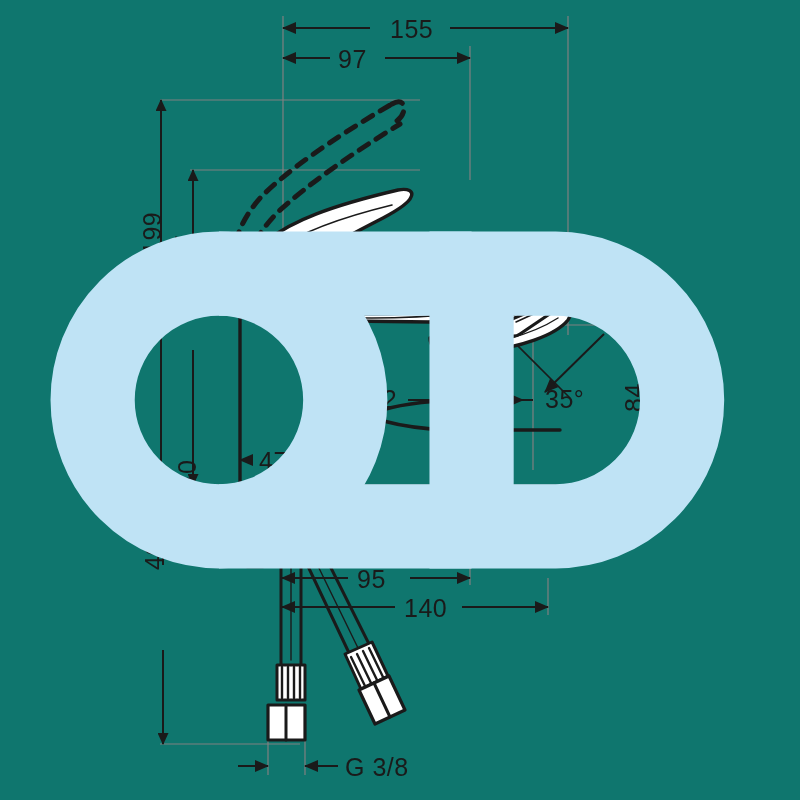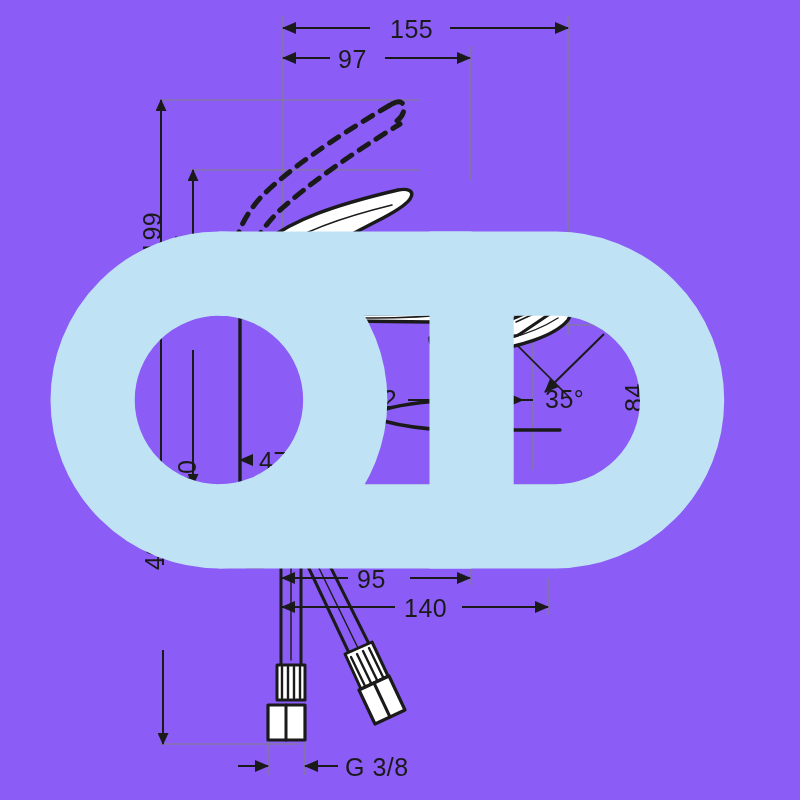--- a/index.html
+++ b/index.html
@@ -2,21 +2,21 @@
 <html><head>
 <meta charset="utf-8">
 <title>Faucet Technical Drawing</title>
 <style>
   html,body{margin:0;padding:0;background:#ffffff;}
   body{
     font-family:"Liberation Sans", sans-serif;
     width:800px;height:800px;overflow:hidden;
   }
   #stage{
-    position:relative;width:800px;height:800px;background:#8b5cf6;
+    position:relative;width:800px;height:800px;background:#0f766e;
   }
   #stage svg{position:absolute;top:0;left:0;width:800px;height:800px;}
   .dimtext{
     font-family:"Liberation Sans", sans-serif;
     font-size:25px;
     fill:#1a1a1a;
     letter-spacing:0.5px;
   }
   .watermark{
     position:absolute;

